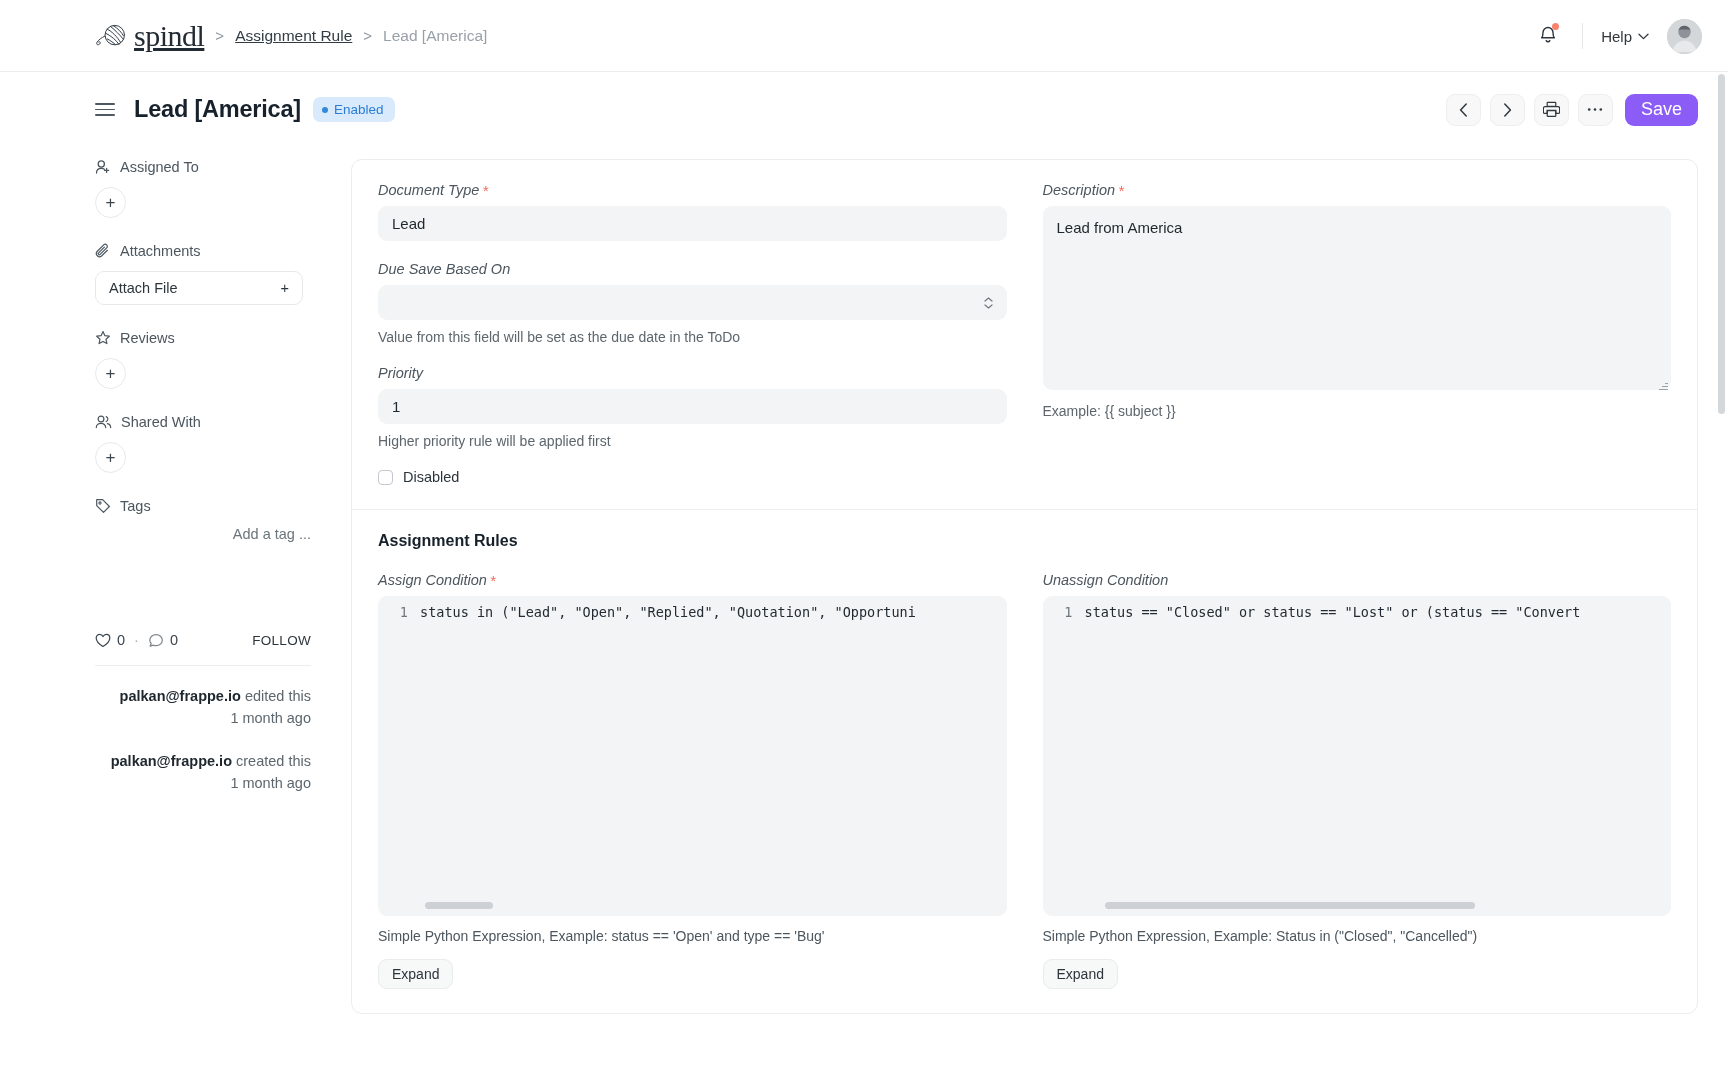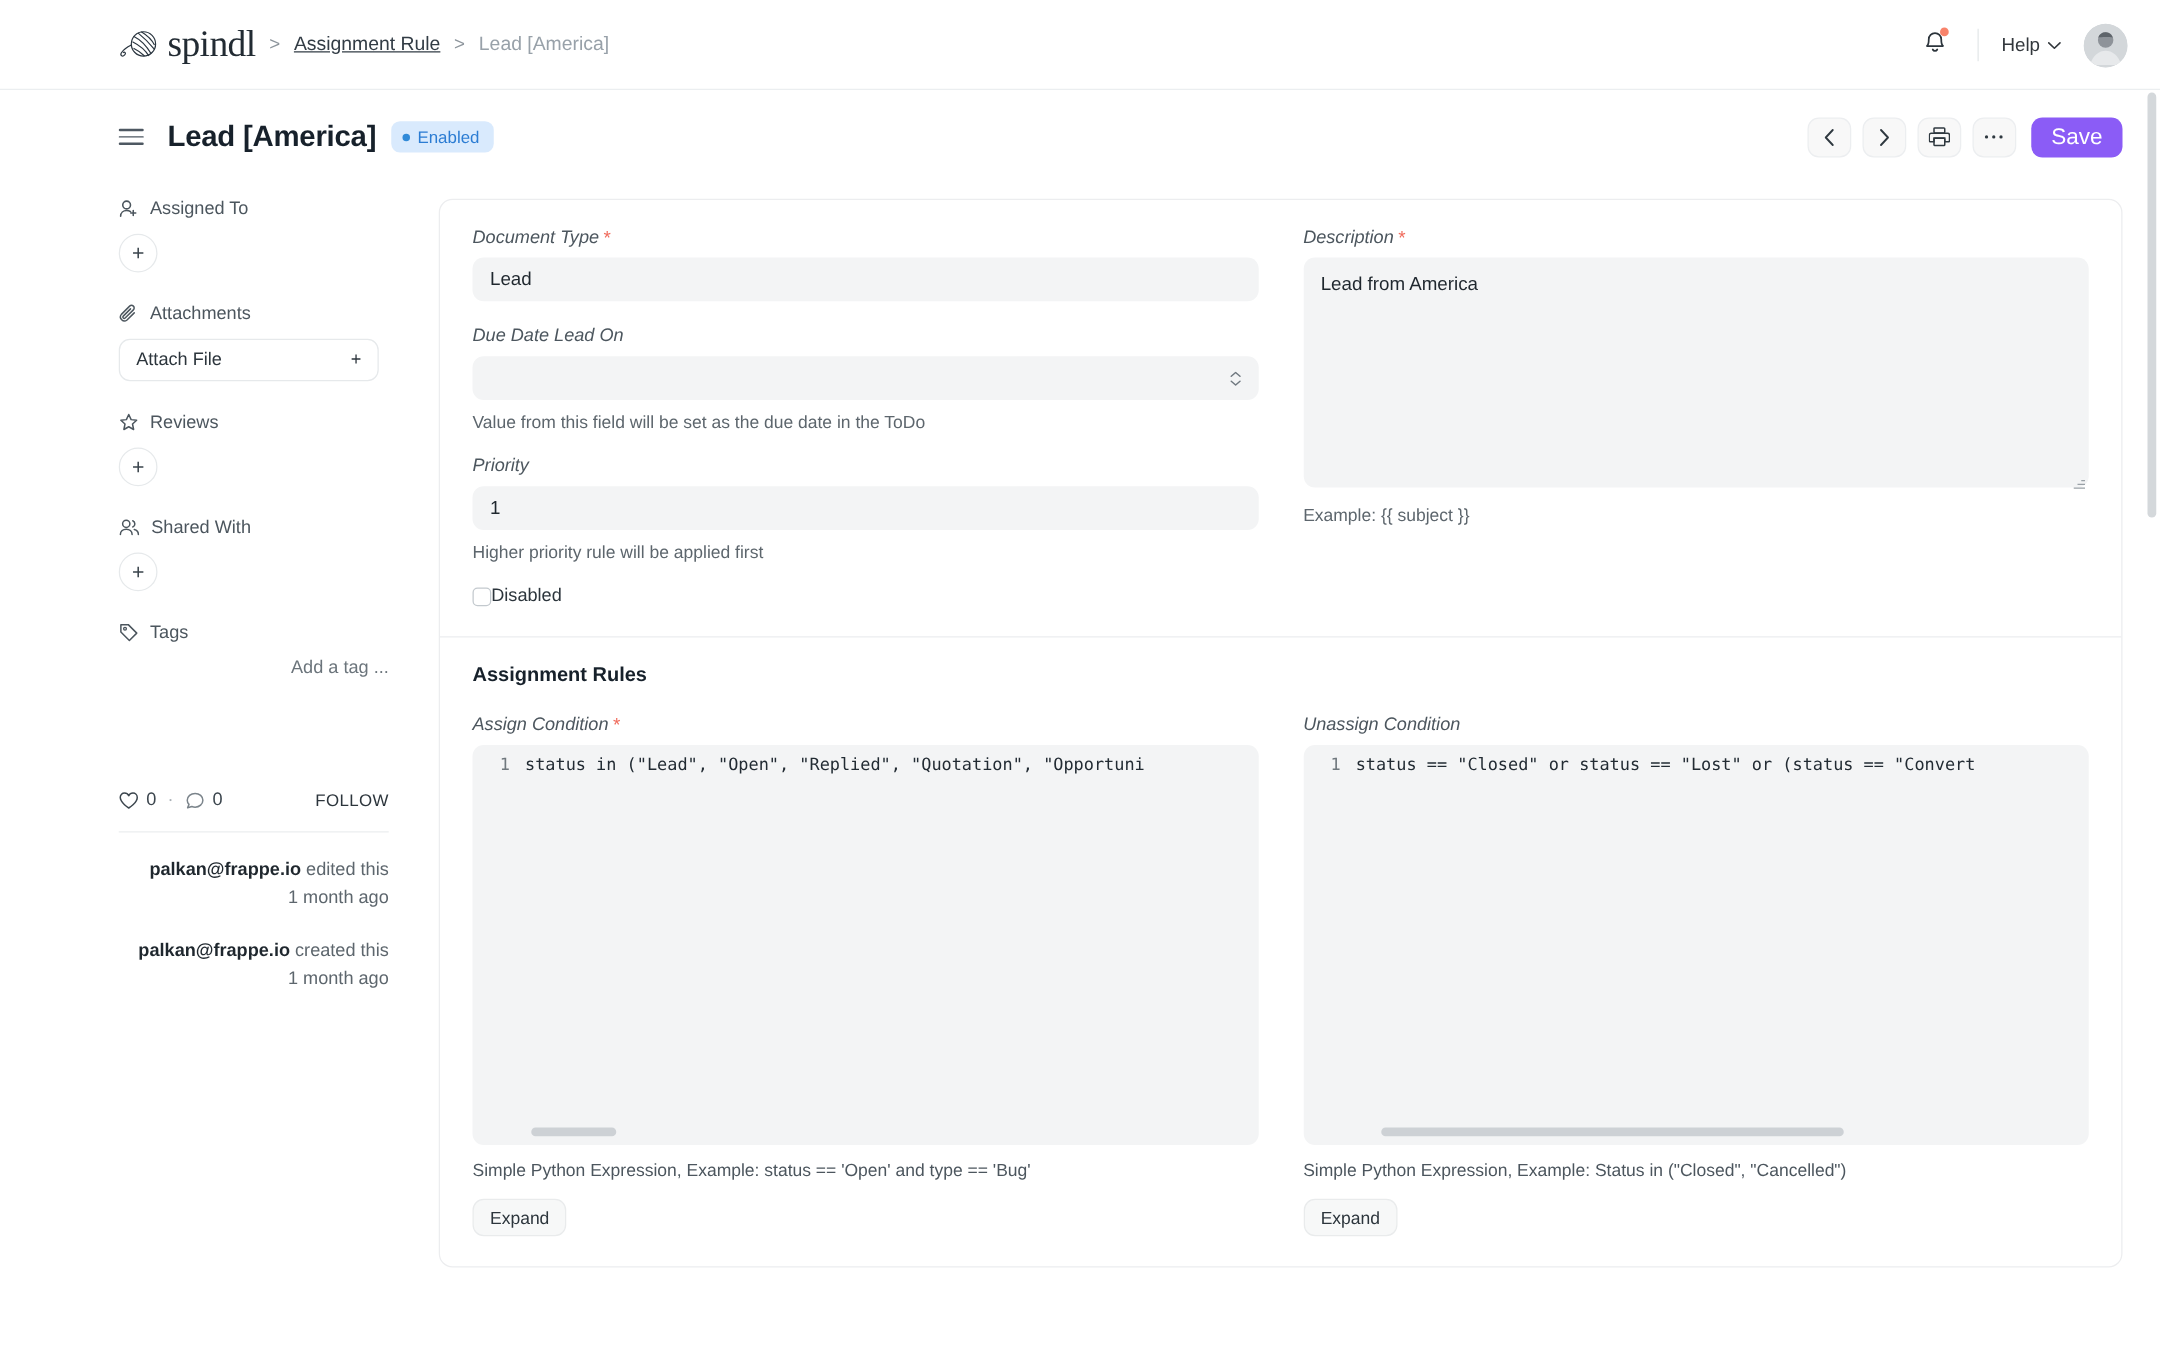--- a/index.html
+++ b/index.html
@@ -21,20 +21,21 @@
     background: #fff;
     position: relative;
   }
   .brand { display: flex; align-items: center; gap: 2px; }
   .brand-logo { width: 36px; height: 30px; display:block; }
   .brand-word {
     font-family: "Liberation Serif", serif;
     font-size: 30px; letter-spacing: -0.5px;
     color: #222b33; line-height: 1;
     margin-left: 1px;
+    text-decoration: underline;
   }
   .crumb-sep { color: #8d959c; font-size: 15px; margin: 0 11px; }
   .crumb-link { font-size: 15.5px; color: #323c45; }
   .crumb-current { font-size: 15.5px; color: #98a1a9; }
 
   .nav-right {
     position: absolute; right: 26px; top: 0; height: 72px;
     display: flex; align-items: center; gap: 0;
   }
   .searchbox {
@@ -180,21 +181,21 @@
     line-height: 1.4;
   }
   .ta-wrap { position: relative; }
   .ta-grip {
     position: absolute; right: 3px; bottom: 3px;
     width: 10px; height: 10px; pointer-events: none;
   }
   .ta-grip i {
     position:absolute; right:0; background:#9aa1a7; height:1px; transform-origin: right;
   }
-  .chk-row { display: flex; align-items: center; margin-top: 20px; text-align: center; }
+  .chk-row { display: flex; align-items: center; gap: 10px; margin-top: 20px; text-align: center; }
   .chk {
     width: 15px; height: 15px; border-radius: 4px;
     border: 1.4px solid #c3c9ce; background: #fff; cursor: pointer;
   }
   .chk-lbl { font-size: 14.5px; color: #2c353c; }
 
   .sec-title { font-size: 16px; font-weight: bold; color: #17212b; margin-bottom: 22px; }
 
   
   .code-wrap {
@@ -417,21 +418,21 @@
           <div class="fld">
             <div class="lbl">
               <span>Document Type</span>
               <span class="req">*</span>
             </div>
             <input class="ctl" value="Lead" style="">
           </div>
 
           <div class="fld">
             <div class="lbl">
-              <span>Due Date Lead On</span>
+              <span>Due Save Based On</span>
             </div>
             <div class="selwrap">
               <input class="ctl" value="" style="">
               <span class="sel-arrows">
                 <svg width="9" height="5" viewBox="0 0 9 5">
                     <path d="M1 4 L4.5 1 L8 4" fill="none" stroke="#707980" stroke-width="1.2" stroke-linecap="round" stroke-linejoin="round"></path>
                   </svg>
                 <svg width="9" height="5" viewBox="0 0 9 5">
                     <path d="M1 1 L4.5 4 L8 1" fill="none" stroke="#707980" stroke-width="1.2" stroke-linecap="round" stroke-linejoin="round"></path>
                   </svg>

